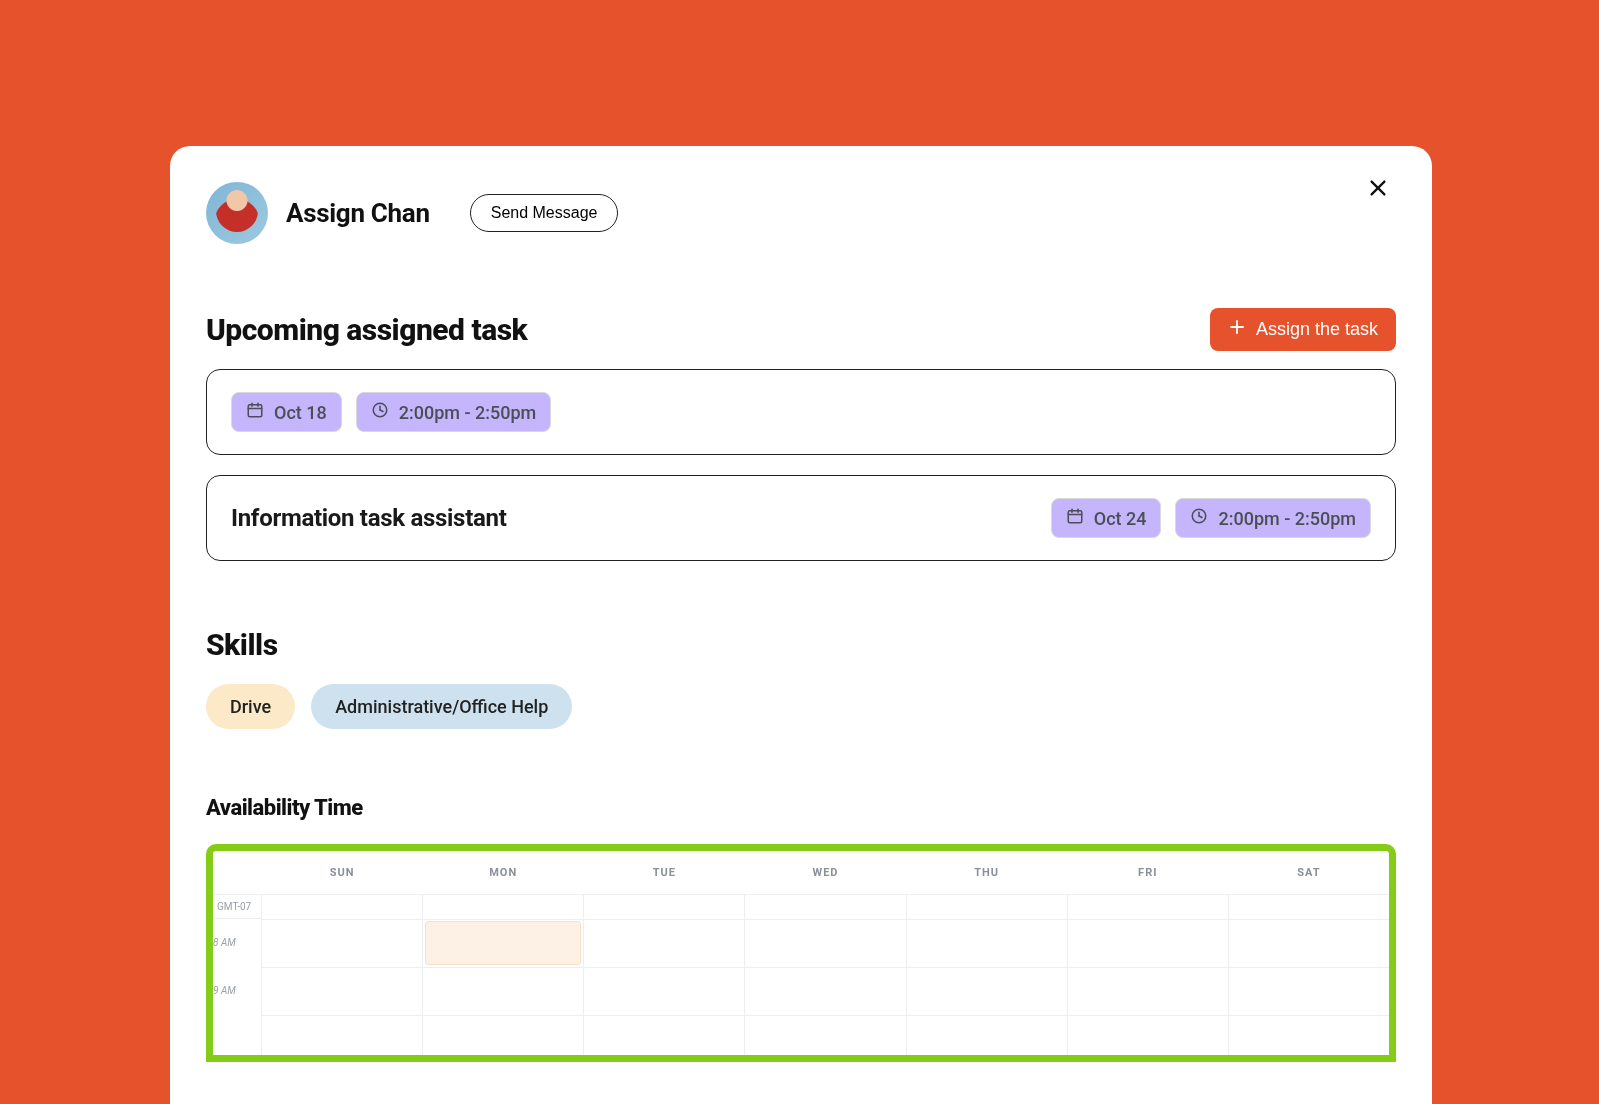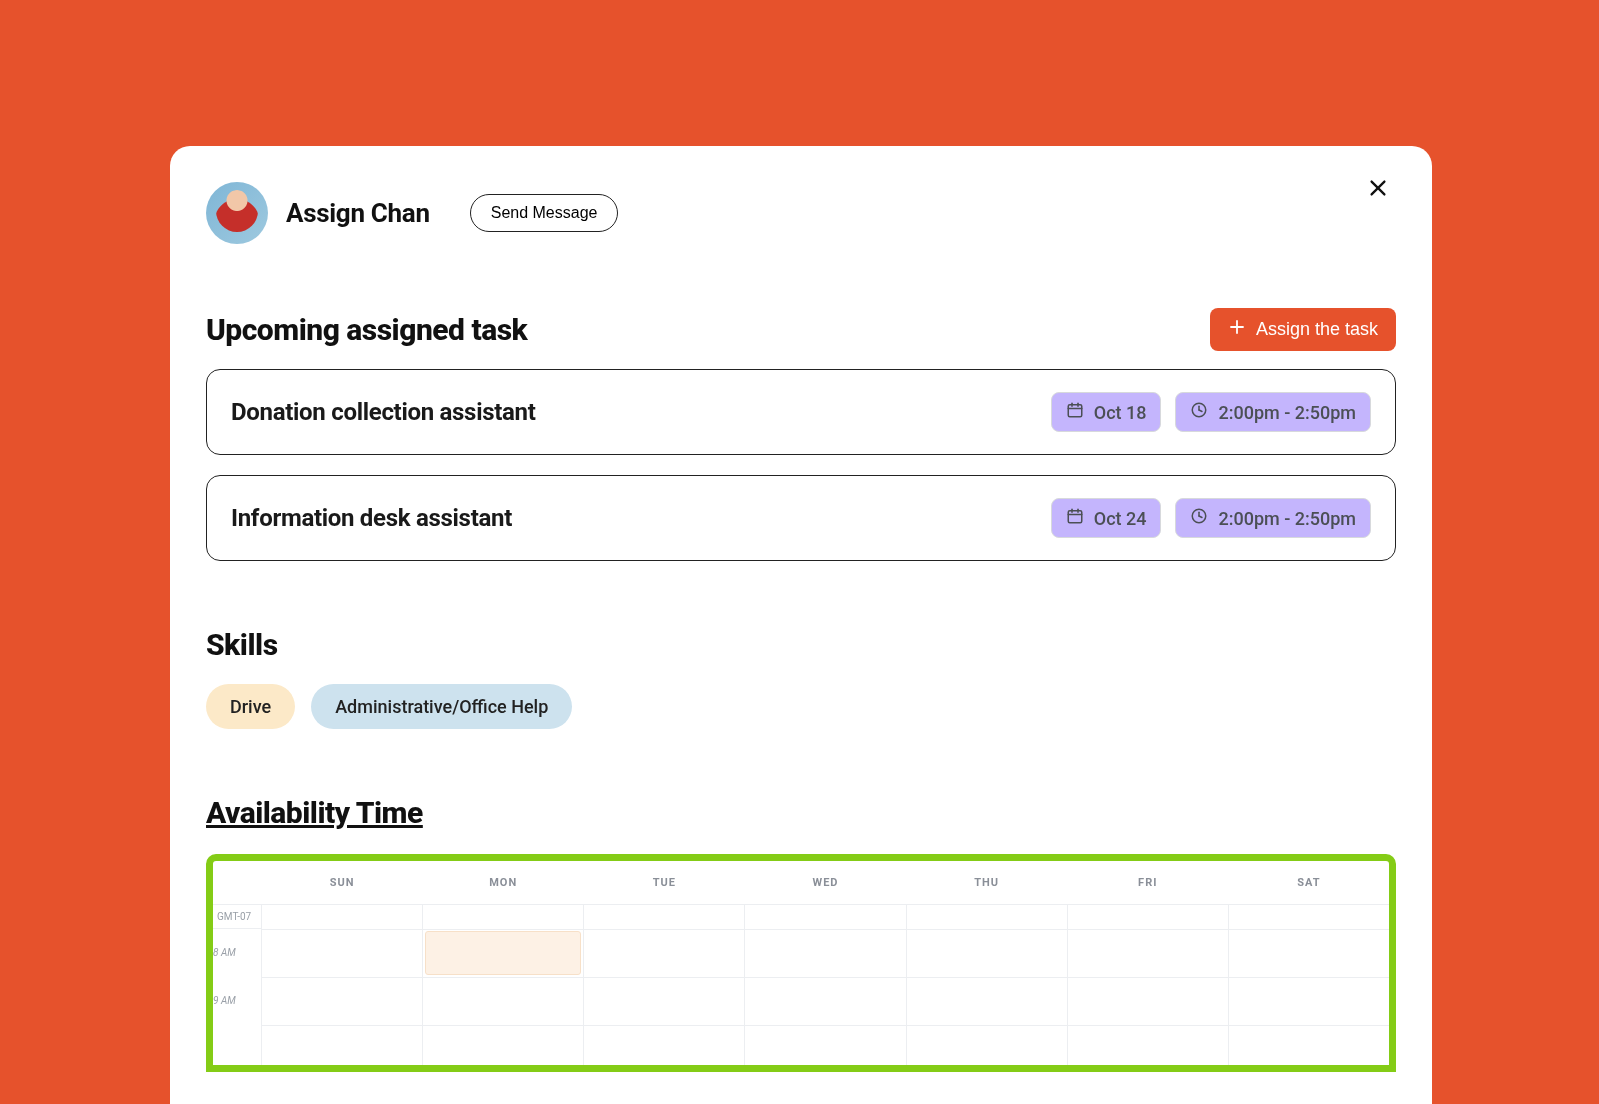--- a/index.html
+++ b/index.html
@@ -139,21 +139,21 @@
     border-radius: 999px;
     padding: 12px 24px;
     font-size: 18px;
     font-weight: 500;
     color:#222;
   }
   .pill.drive { background: #FCE9C8; }
   .pill.admin { background: #CDE2EE; }
   
   .avail-section { margin-top: 66px; }
-  .avail-section .section-title { font-size: 30px; text-decoration: underline; }
+  .avail-section .section-title { font-size: 22px; }
   .calendar {
     margin-top: 24px;
     border: 7px solid #84cc16;
     border-radius: 10px 10px 0 0;
     overflow: hidden;
     font-size: 12px;
     color: #8a8f98;
   }
   .cal-head {
     display: grid;
@@ -230,21 +230,20 @@
             <line x1="4" y1="12" x2="20" y2="12"></line>
           </svg>
       </span>
       <span>Assign the task</span>
     </button>
   </div>
 
   <div class="task-list">
 
     <div class="task-card">
-      <div class="task-title">Donation collection assistant</div>
       <div class="chips">
         <div class="chip">
           <span>
             <svg viewBox="0 0 24 24" fill="none" stroke-width="2" stroke-linecap="round">
                 <rect x="3" y="5" width="18" height="16" rx="2"></rect>
                 <line x1="3" y1="10" x2="21" y2="10"></line>
                 <line x1="8" y1="3" x2="8" y2="7"></line>
                 <line x1="16" y1="3" x2="16" y2="7"></line>
               </svg>
           </span>
@@ -257,21 +256,21 @@
                 <line x1="12" y1="7" x2="12" y2="12"></line>
                 <line x1="12" y1="12" x2="16" y2="14"></line>
               </svg>
           </span>
           <span>2:00pm - 2:50pm</span>
         </div>
       </div>
     </div>
 
     <div class="task-card">
-      <div class="task-title">Information desk assistant</div>
+      <div class="task-title">Information task assistant</div>
       <div class="chips">
         <div class="chip">
           <span>
             <svg viewBox="0 0 24 24" fill="none" stroke-width="2" stroke-linecap="round">
                 <rect x="3" y="5" width="18" height="16" rx="2"></rect>
                 <line x1="3" y1="10" x2="21" y2="10"></line>
                 <line x1="8" y1="3" x2="8" y2="7"></line>
                 <line x1="16" y1="3" x2="16" y2="7"></line>
               </svg>
           </span>

